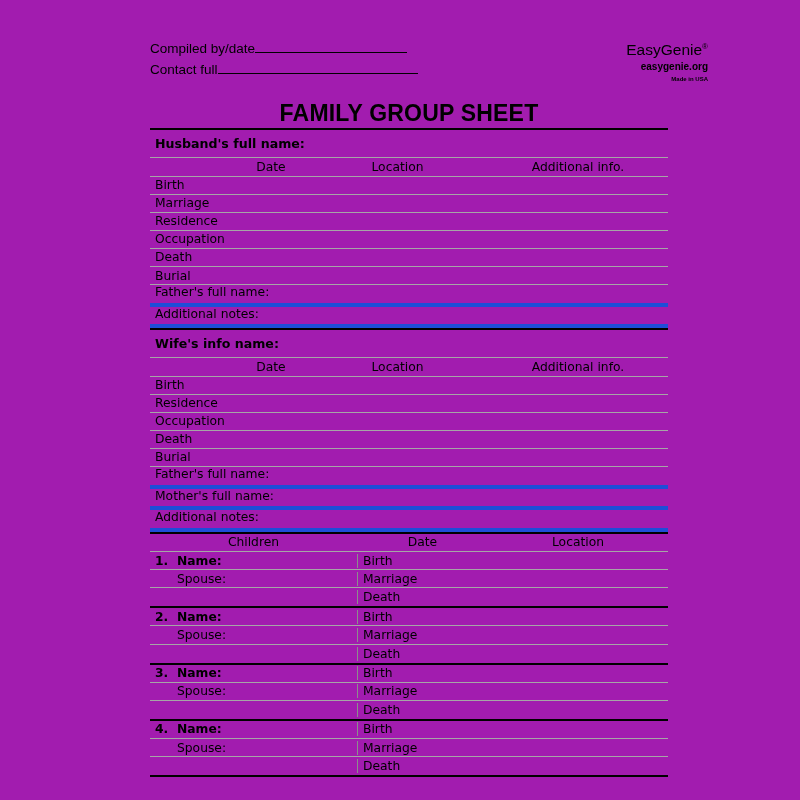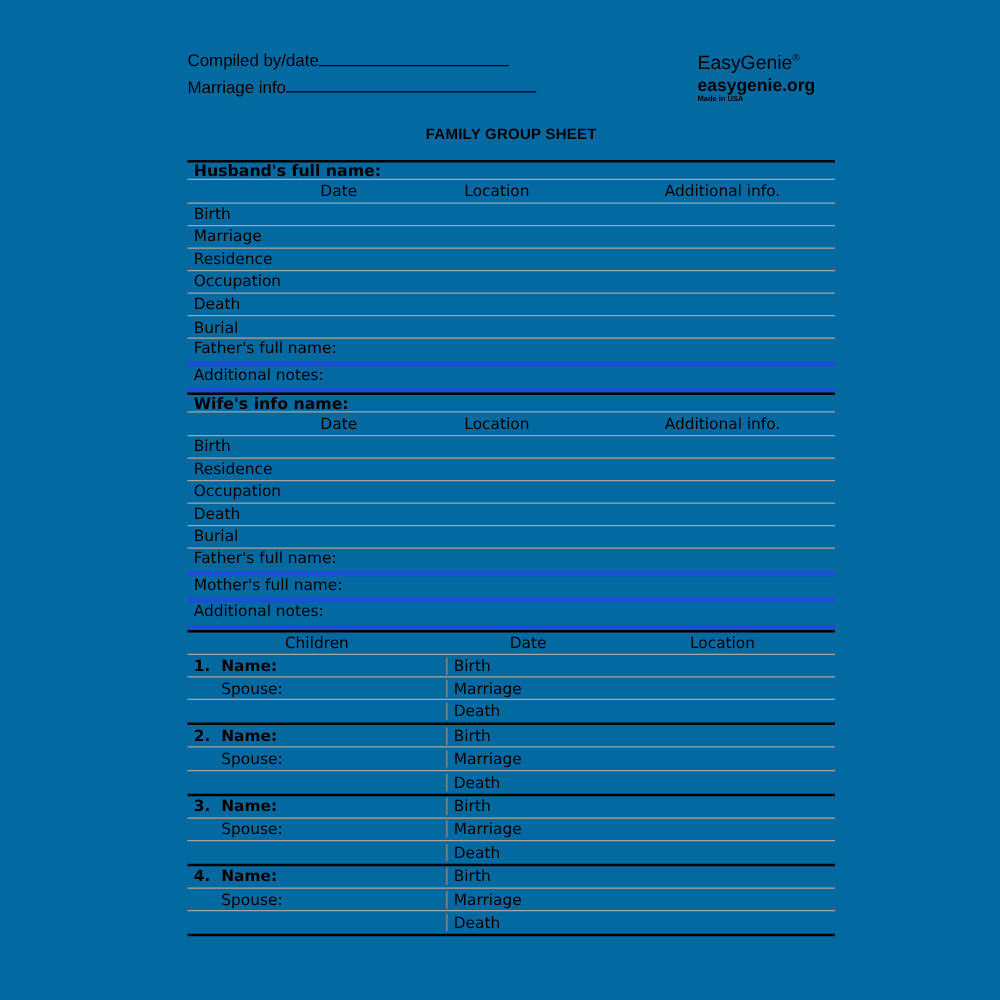--- a/index.html
+++ b/index.html
@@ -14,21 +14,21 @@
     font-family: "DejaVu Sans", sans-serif;
     color: #000000;
     overflow: hidden;
   }
 
   #page {
     position: absolute;
     left: 0; top: 0;
     width: 800px;
     height: 800px;
-    background: #0369a1;
+    background: #a21caf;
   }
 
   
   .header-block {
     position: absolute;
     left: 150px;
     top: 38px;
     width: 520px;
     height: 60px;
   }
@@ -44,60 +44,60 @@
     flex: 0 0 auto;
     border-bottom: 1.3px solid #000;
     height: 12px;
     margin-left: 0px;
   }
   .line-a .fill { width: 152px; }
   .line-b .fill { width: 200px; }
 
   .brand {
     position: absolute;
-    left: 558px;
+    left: 596px;
     top: 38px;
     width: 112px;
-    text-align: left;
+    text-align: right;
   }
   .brand-name {
     font-family: "Liberation Sans", sans-serif;
     font-size: 15.5px;
     letter-spacing: 0px;
     line-height: 18px;
     white-space: nowrap;
   }
   .brand-name sup {
     font-size: 8px;
     vertical-align: super;
   }
   .brand-site {
     font-family: "Liberation Sans", sans-serif;
-    font-size: 14px;
+    font-size: 10px;
     font-weight: bold;
     margin-top: 3px;
     line-height: 10px;
   }
   .brand-made {
     font-family: "Liberation Sans", sans-serif;
     font-size: 6px;
     font-weight: bold;
     margin-top: 3px;
     line-height: 8px;
   }
 
   .doc-title {
     position: absolute;
     left: 150px;
     top: 100px;
     width: 518px;
     text-align: center;
     font-family: "Liberation Sans", sans-serif;
     font-weight: bold;
-    font-size: 12px;
+    font-size: 23px;
     letter-spacing: 0.2px;
   }
 
   
   .form {
     position: absolute;
     left: 150px;
     top: 128px;
     width: 518px;
   }
@@ -116,21 +116,21 @@
   
   .row-full {
     height: 21.5px;
     align-items: center;
     border-bottom: 4px solid #1d4ed8;
     font-size: 12.3px;
     padding-left: 5px;
     box-sizing: border-box;
   }
   .row-section {
-    height: 14px;
+    height: 28px;
     align-items: center;
     font-size: 12.6px;
     font-weight: bold;
     padding-left: 5px;
     border-bottom: 1px solid #a6a6a6;
     box-sizing: border-box;
     display: flex;
   }
 
   
@@ -226,21 +226,21 @@
 <body>
 
 <div id="page">
 
   <div class="header-block">
     <div class="compiled-line line-a">
       <span>Compiled by/date</span>
       <span class="fill"></span>
     </div>
     <div class="compiled-line line-b">
-      <span>Marriage info</span>
+      <span>Contact full</span>
       <span class="fill"></span>
     </div>
   </div>
 
   <div class="brand">
     <div class="brand-name"><span>EasyGenie</span><sup>®</sup></div>
     <div class="brand-site">easygenie.org</div>
     <div class="brand-made">Made in USA</div>
   </div>
 

